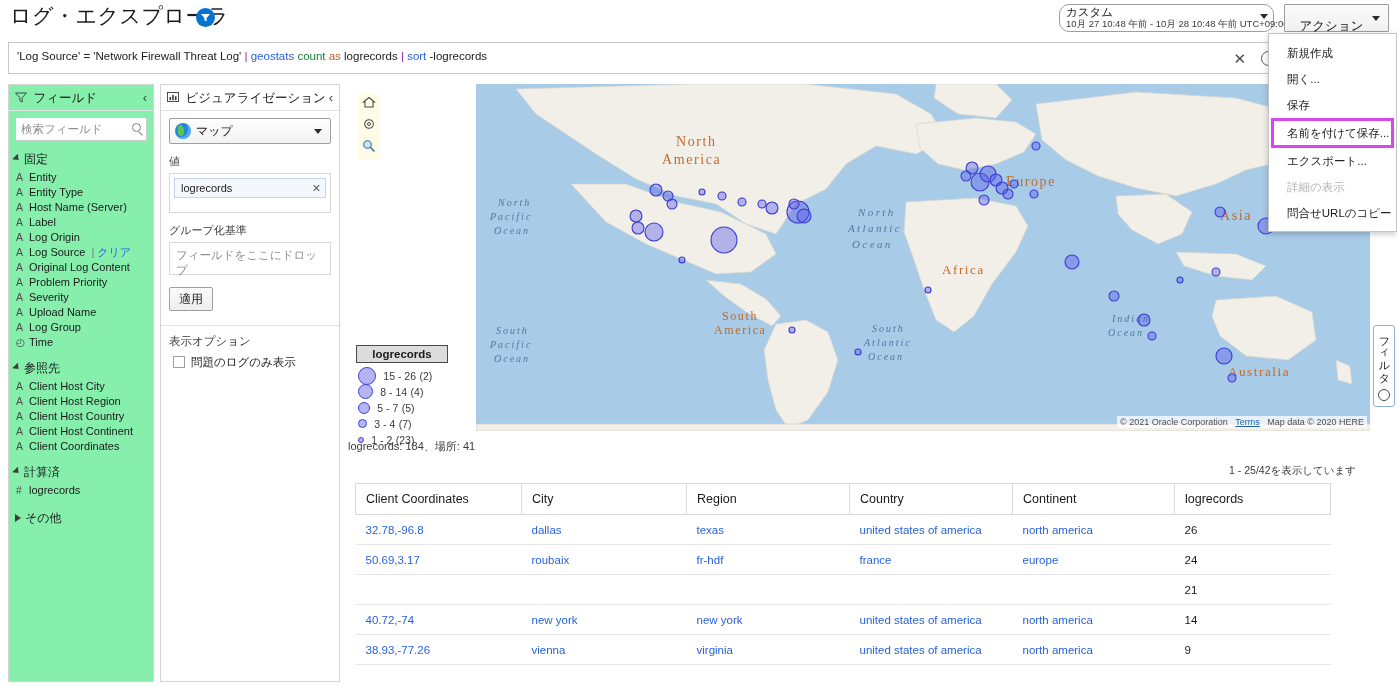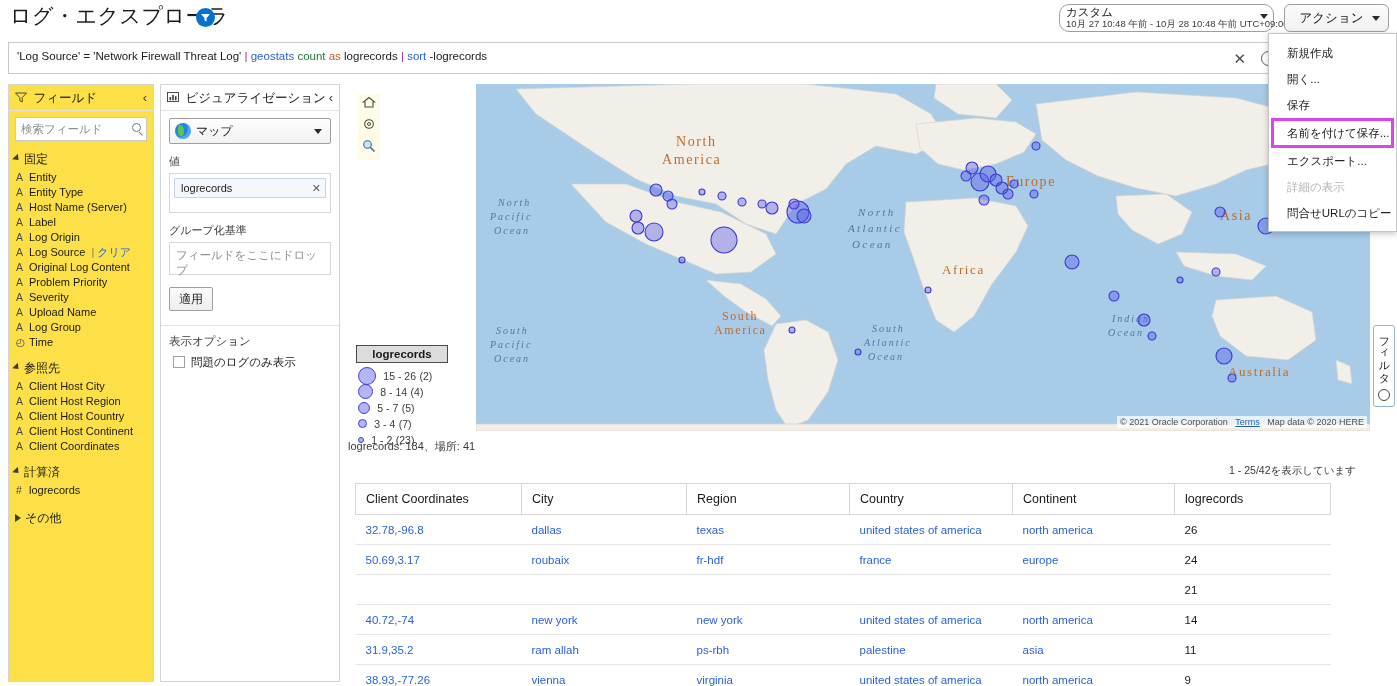--- a/index.html
+++ b/index.html
@@ -43,24 +43,24 @@
   .daterange .dr-sub { font-size: 9.5px; color: #3b3b3b; line-height: 12px; white-space: nowrap; }
   .daterange .caret {
     position: absolute; right: 5px; top: 9px;
     width: 0; height: 0; border-left: 4px solid transparent;
     border-right: 4px solid transparent; border-top: 5px solid #2b2b2b;
   }
 
   .action-btn {
     position: absolute; right: 8px; top: 4px;
     height: 28px; min-width: 105px;
-    border: 1px solid #9e9e9e; border-radius: 6px;
+    border: 1px solid #9e9e9e; border-radius: 1px;
     background: linear-gradient(#fbfbfb, #f1f1f1);
     color: #1a1a1a; font-size: 12.5px;
-    padding: 0 22px 0 12px; line-height: 26px; cursor: pointer;
+    padding: 8px 22px 0 12px; line-height: 26px; cursor: pointer;
   }
   .action-btn .caret {
     position: absolute; right: 8px; top: 11px;
     width: 0; height: 0; border-left: 4px solid transparent;
     border-right: 4px solid transparent; border-top: 5px solid #2b2b2b;
   }
 
   
   .action-menu {
     position: absolute; right: 0px; top: 33px;
@@ -102,21 +102,21 @@
   .q-search {
     position: absolute; right: 6px; top: 8px;
     width: 15px; height: 15px; border: 1.6px solid #5b5b5b;
     border-radius: 50%; cursor: pointer;
   }
 
   
   .panel-fields {
     position: absolute; left: 8px; top: 84px;
     width: 146px; height: 598px;
-    border: 1px solid #d4d4d4; background: #fde047;
+    border: 1px solid #d4d4d4; background: #86efac;
   }
   .panel-viz {
     position: absolute; left: 160px; top: 84px;
     width: 180px; height: 598px;
     border: 1px solid #d4d4d4; background: #fff;
   }
   .panel-head {
     height: 26px; line-height: 26px;
     border-bottom: 1px solid #e2e2e2;
     padding: 0 6px; font-size: 12.5px; color: #1a1a1a;
@@ -736,28 +736,20 @@
         </tr>
         <tr>
           <td class="link">40.72,-74</td>
           <td class="link">new york</td>
           <td class="link">new york</td>
           <td class="link">united states of america</td>
           <td class="link">north america</td>
           <td class="num">14</td>
         </tr>
         <tr>
-          <td class="link">31.9,35.2</td>
-          <td class="link">ram allah</td>
-          <td class="link">ps-rbh</td>
-          <td class="link">palestine</td>
-          <td class="link">asia</td>
-          <td class="num">11</td>
-        </tr>
-        <tr>
           <td class="link">38.93,-77.26</td>
           <td class="link">vienna</td>
           <td class="link">virginia</td>
           <td class="link">united states of america</td>
           <td class="link">north america</td>
           <td class="num">9</td>
         </tr>
       </tbody>
     </table>
   </div>

